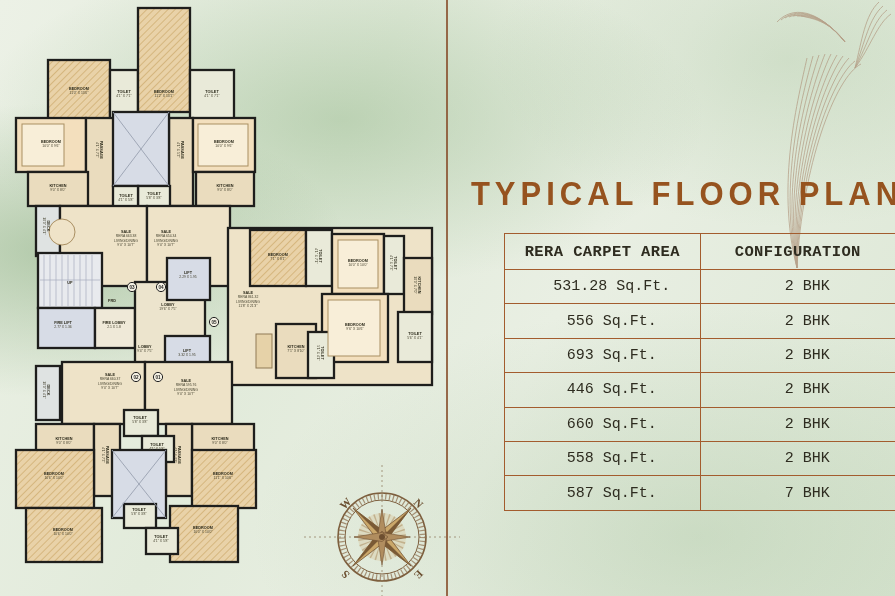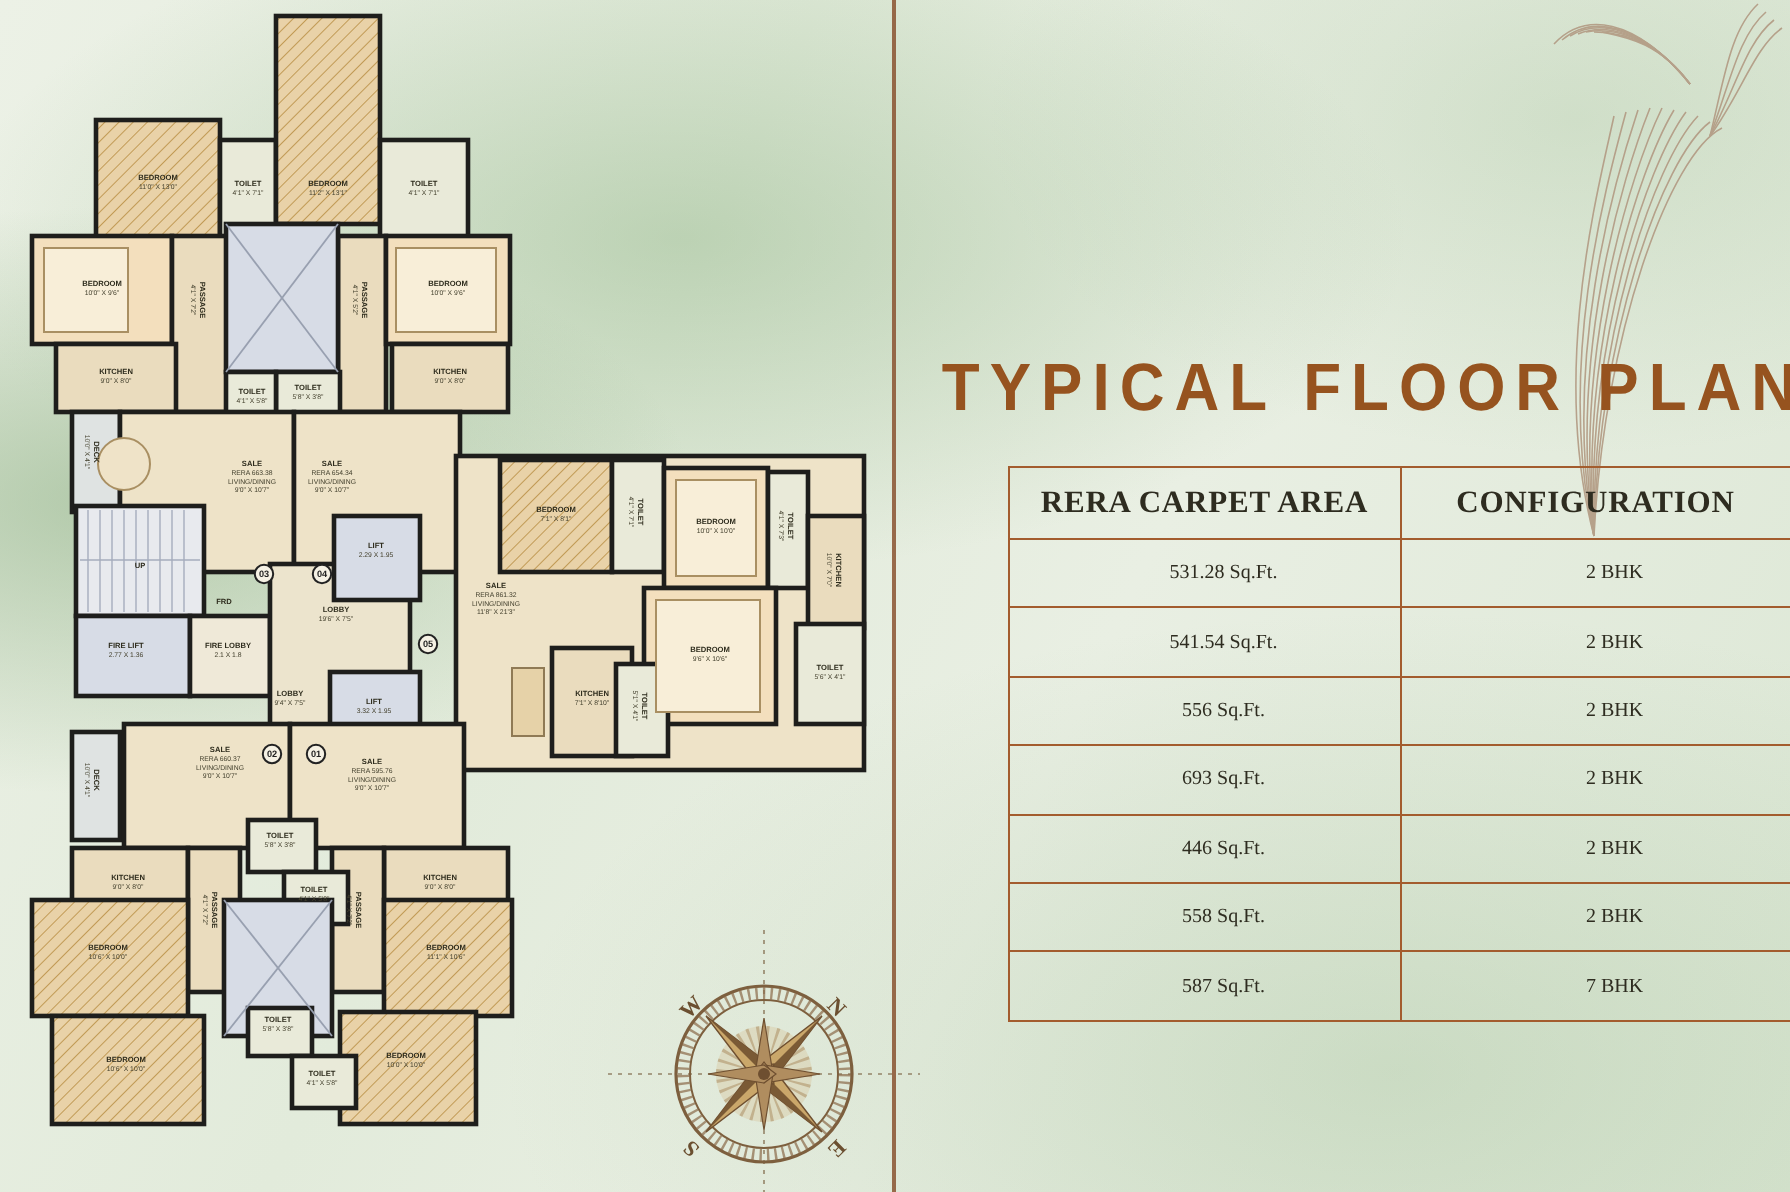--- a/index.html
+++ b/index.html
@@ -12,23 +12,23 @@
       radial-gradient(ellipse 620px 320px at 78% 90%, rgba(148,183,138,.30), rgba(148,183,138,0) 72%),
       linear-gradient(115deg,#ecf1e6 0%,#e2ebdb 35%,#e9efe3 60%,#dce7d5 100%);}
   .divider{position:absolute;left:446px;top:0;width:1.5px;height:596px;background:#8a5230;opacity:.85;}
   .right-panel{position:absolute;left:447px;top:0;width:448px;height:596px;margin-left:16px;}
   .title{position:absolute;top:176px;left:0;width:100%;margin:0;text-align:center;
     font-size:31px;font-weight:700;letter-spacing:5px;color:#96531f;
     transform:scaleY(1.08);white-space:nowrap;}
   .area-table{position:absolute;left:41px;top:233px;width:392px;border-collapse:collapse;
     border:1.6px solid #a35c2e;}
   .area-table th,.area-table td{border:1px solid #a35c2e;text-align:center;vertical-align:middle;
-    font-family:Liberation Serif, serif;color:#2e2c20;}
+    font-family:Liberation Mono, monospace;color:#2e2c20;}
   .area-table th{height:33px;font-size:15.5px;font-weight:700;letter-spacing:.4px;}
-  .area-table td{height:31.4px;font-size:10px;padding-left:20px;}
+  .area-table td{height:31.4px;font-size:15px;padding-left:20px;}
   .plan-svg{position:absolute;left:0;top:0;overflow:visible;}
   .leaves{position:absolute;right:0;top:0;}
   .rlabel{font-family:"Liberation Sans",sans-serif;font-size:3.4px;fill:#45422f;text-anchor:middle;}
   .rl-b{font-weight:700;font-size:3.8px;fill:#2d2b1c;}
   .badge-t{font-family:"Liberation Sans",sans-serif;font-size:4.6px;font-weight:700;fill:#222;text-anchor:middle;}
   .cletter{font-family:"Liberation Serif",serif;font-size:11px;font-weight:700;fill:#6b4f30;text-anchor:middle;}
 </style>
 </head>
 <body>
 
@@ -272,33 +272,33 @@
           <th style="width:50%">RERA CARPET AREA</th>
           <th style="width:50%">CONFIGURATION</th>
         </tr>
       </thead>
       <tbody>
           <tr>
             <td>531.28 Sq.Ft.</td>
             <td>2 BHK</td>
           </tr>
           <tr>
-            <td>541.54 Sq.Ft.</td>
-            <td>2 BHK</td>
-          </tr>
-          <tr>
             <td>556 Sq.Ft.</td>
             <td>2 BHK</td>
           </tr>
           <tr>
             <td>693 Sq.Ft.</td>
             <td>2 BHK</td>
           </tr>
           <tr>
             <td>446 Sq.Ft.</td>
+            <td>2 BHK</td>
+          </tr>
+          <tr>
+            <td>660 Sq.Ft.</td>
             <td>2 BHK</td>
           </tr>
           <tr>
             <td>558 Sq.Ft.</td>
             <td>2 BHK</td>
           </tr>
           <tr>
             <td>587 Sq.Ft.</td>
             <td>7 BHK</td>
           </tr>

